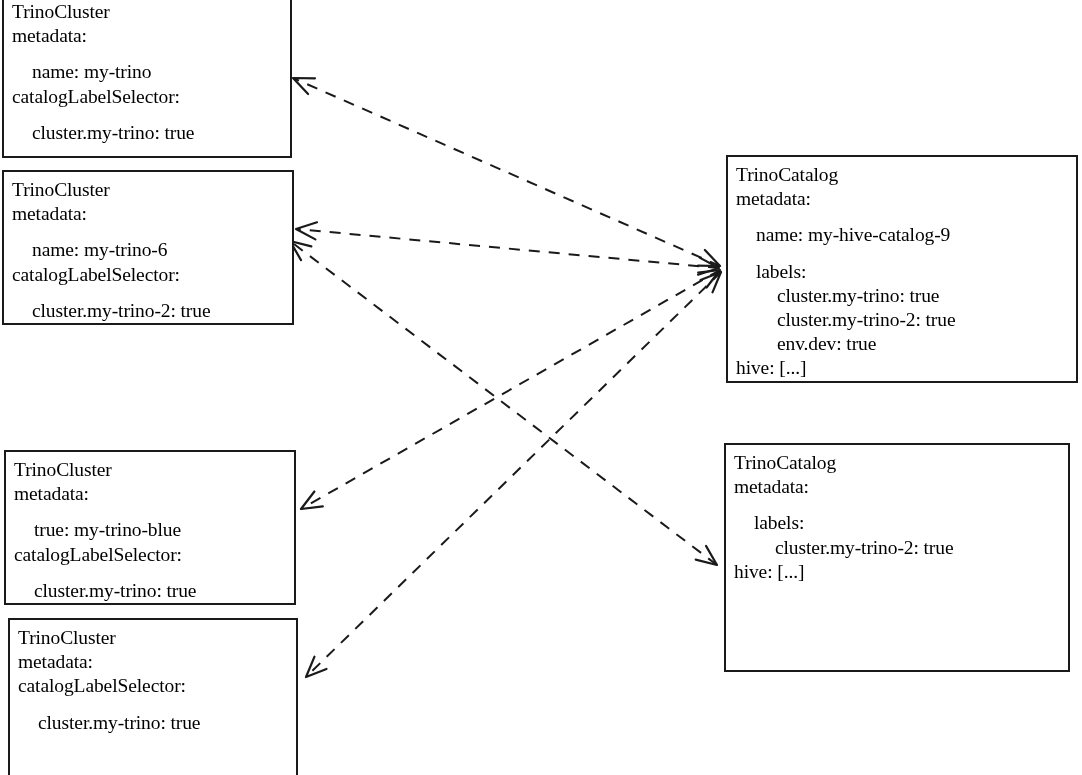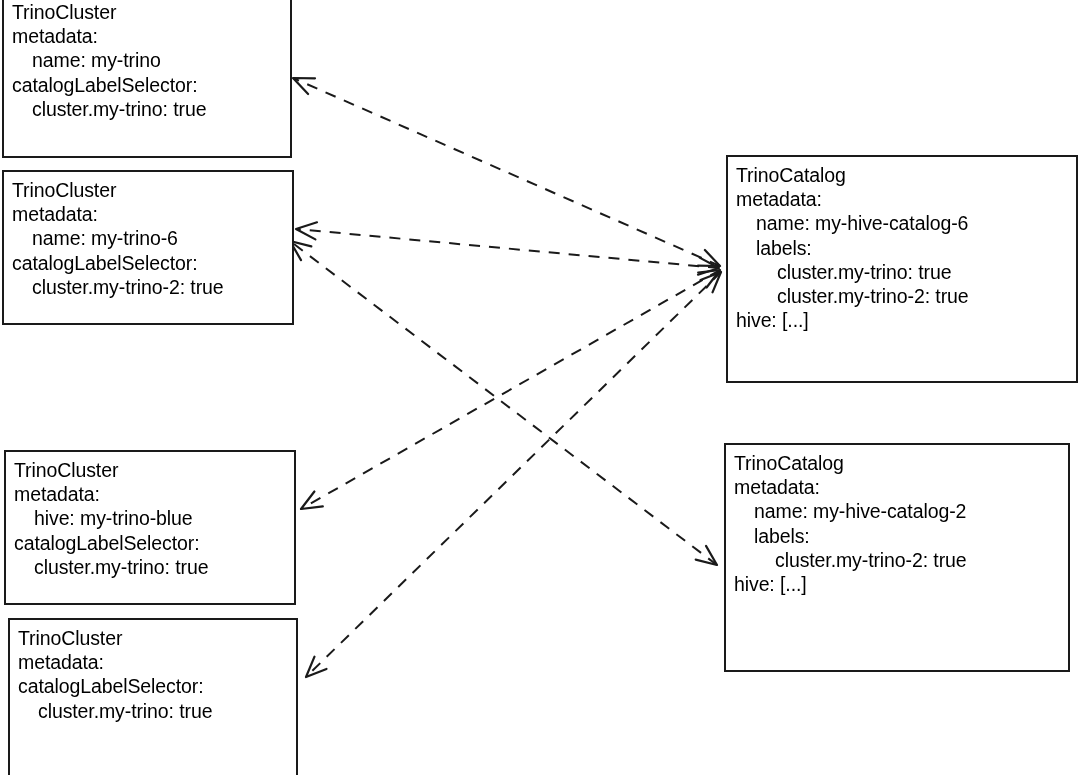--- a/index.html
+++ b/index.html
@@ -6,21 +6,21 @@
     margin: 0;
     padding: 0;
     background: #ffffff;
   }
   #canvas {
     position: relative;
     width: 1082px;
     height: 775px;
     background: #ffffff;
     overflow: hidden;
-    font-family: Liberation Sans, sans-serif;
+    font-family: Liberation Serif, serif;
   }
   #edge-layer {
     position: absolute;
     left: 0;
     top: 0;
     width: 1082px;
     height: 775px;
     pointer-events: none;
   }
   .node {
@@ -30,21 +30,21 @@
     background: #ffffff;
     padding: 6px 0 0 8px;
   }
   .node-line {
     font-size: 19.5px;
     line-height: 24.2px;
     color: #000000;
     white-space: pre;
     letter-spacing: -0.1px;
   }
-  .indent-1 { padding-left: 20px; }
+  .indent-1 { padding-left: 20px; margin-top: 12px; }
   .indent-2 { padding-left: 41px; }
 </style>
 </head>
 <body>
 
 <div id="canvas">
   <svg id="edge-layer" viewBox="0 0 1082 775" width="1082" height="775">
       <g>
         <line x1="720" y1="266" x2="293" y2="78" stroke="#1a1a1a" stroke-width="2" stroke-dasharray="11 9"></line>
         <path d="M 308.1 94.0 L 293.0 78.0 L 315.0 78.3" fill="none" stroke="#1a1a1a" stroke-width="2.2" stroke-linecap="round" stroke-linejoin="round"></path>
@@ -82,41 +82,41 @@
       <div class="node" style="left: 2px; top: 170px; width: 292px; height: 155px; border-color: rgb(26, 26, 26);">
         <div class="node-line">TrinoCluster</div>
         <div class="node-line">metadata:</div>
         <div class="node-line indent-1">name: my-trino-6</div>
         <div class="node-line">catalogLabelSelector:</div>
         <div class="node-line indent-1">cluster.my-trino-2: true</div>
       </div>
       <div class="node" style="left: 4px; top: 450px; width: 292px; height: 155px; border-color: rgb(26, 26, 26);">
         <div class="node-line">TrinoCluster</div>
         <div class="node-line">metadata:</div>
-        <div class="node-line indent-1">hive: my-trino-blue</div>
+        <div class="node-line indent-1">true: my-trino-blue</div>
         <div class="node-line">catalogLabelSelector:</div>
         <div class="node-line indent-1">cluster.my-trino: true</div>
       </div>
       <div class="node" style="left: 8px; top: 618px; width: 290px; height: 160px; border-color: rgb(26, 26, 26);">
         <div class="node-line">TrinoCluster</div>
         <div class="node-line">metadata:</div>
         <div class="node-line">catalogLabelSelector:</div>
         <div class="node-line indent-1">cluster.my-trino: true</div>
       </div>
       <div class="node" style="left: 726px; top: 155px; width: 352px; height: 228px; border-color: rgb(26, 26, 26);">
         <div class="node-line">TrinoCatalog</div>
         <div class="node-line">metadata:</div>
-        <div class="node-line indent-1">name: my-hive-catalog-6</div>
+        <div class="node-line indent-1">name: my-hive-catalog-9</div>
         <div class="node-line indent-1">labels:</div>
         <div class="node-line indent-2">cluster.my-trino: true</div>
         <div class="node-line indent-2">cluster.my-trino-2: true</div>
+        <div class="node-line indent-2">env.dev: true</div>
         <div class="node-line">hive: [...]</div>
       </div>
       <div class="node" style="left: 724px; top: 443px; width: 346px; height: 229px; border-color: rgb(26, 26, 26);">
         <div class="node-line">TrinoCatalog</div>
         <div class="node-line">metadata:</div>
-        <div class="node-line indent-1">name: my-hive-catalog-2</div>
         <div class="node-line indent-1">labels:</div>
         <div class="node-line indent-2">cluster.my-trino-2: true</div>
         <div class="node-line">hive: [...]</div>
       </div>
     </div>
 </div>
 
 </body></html>

